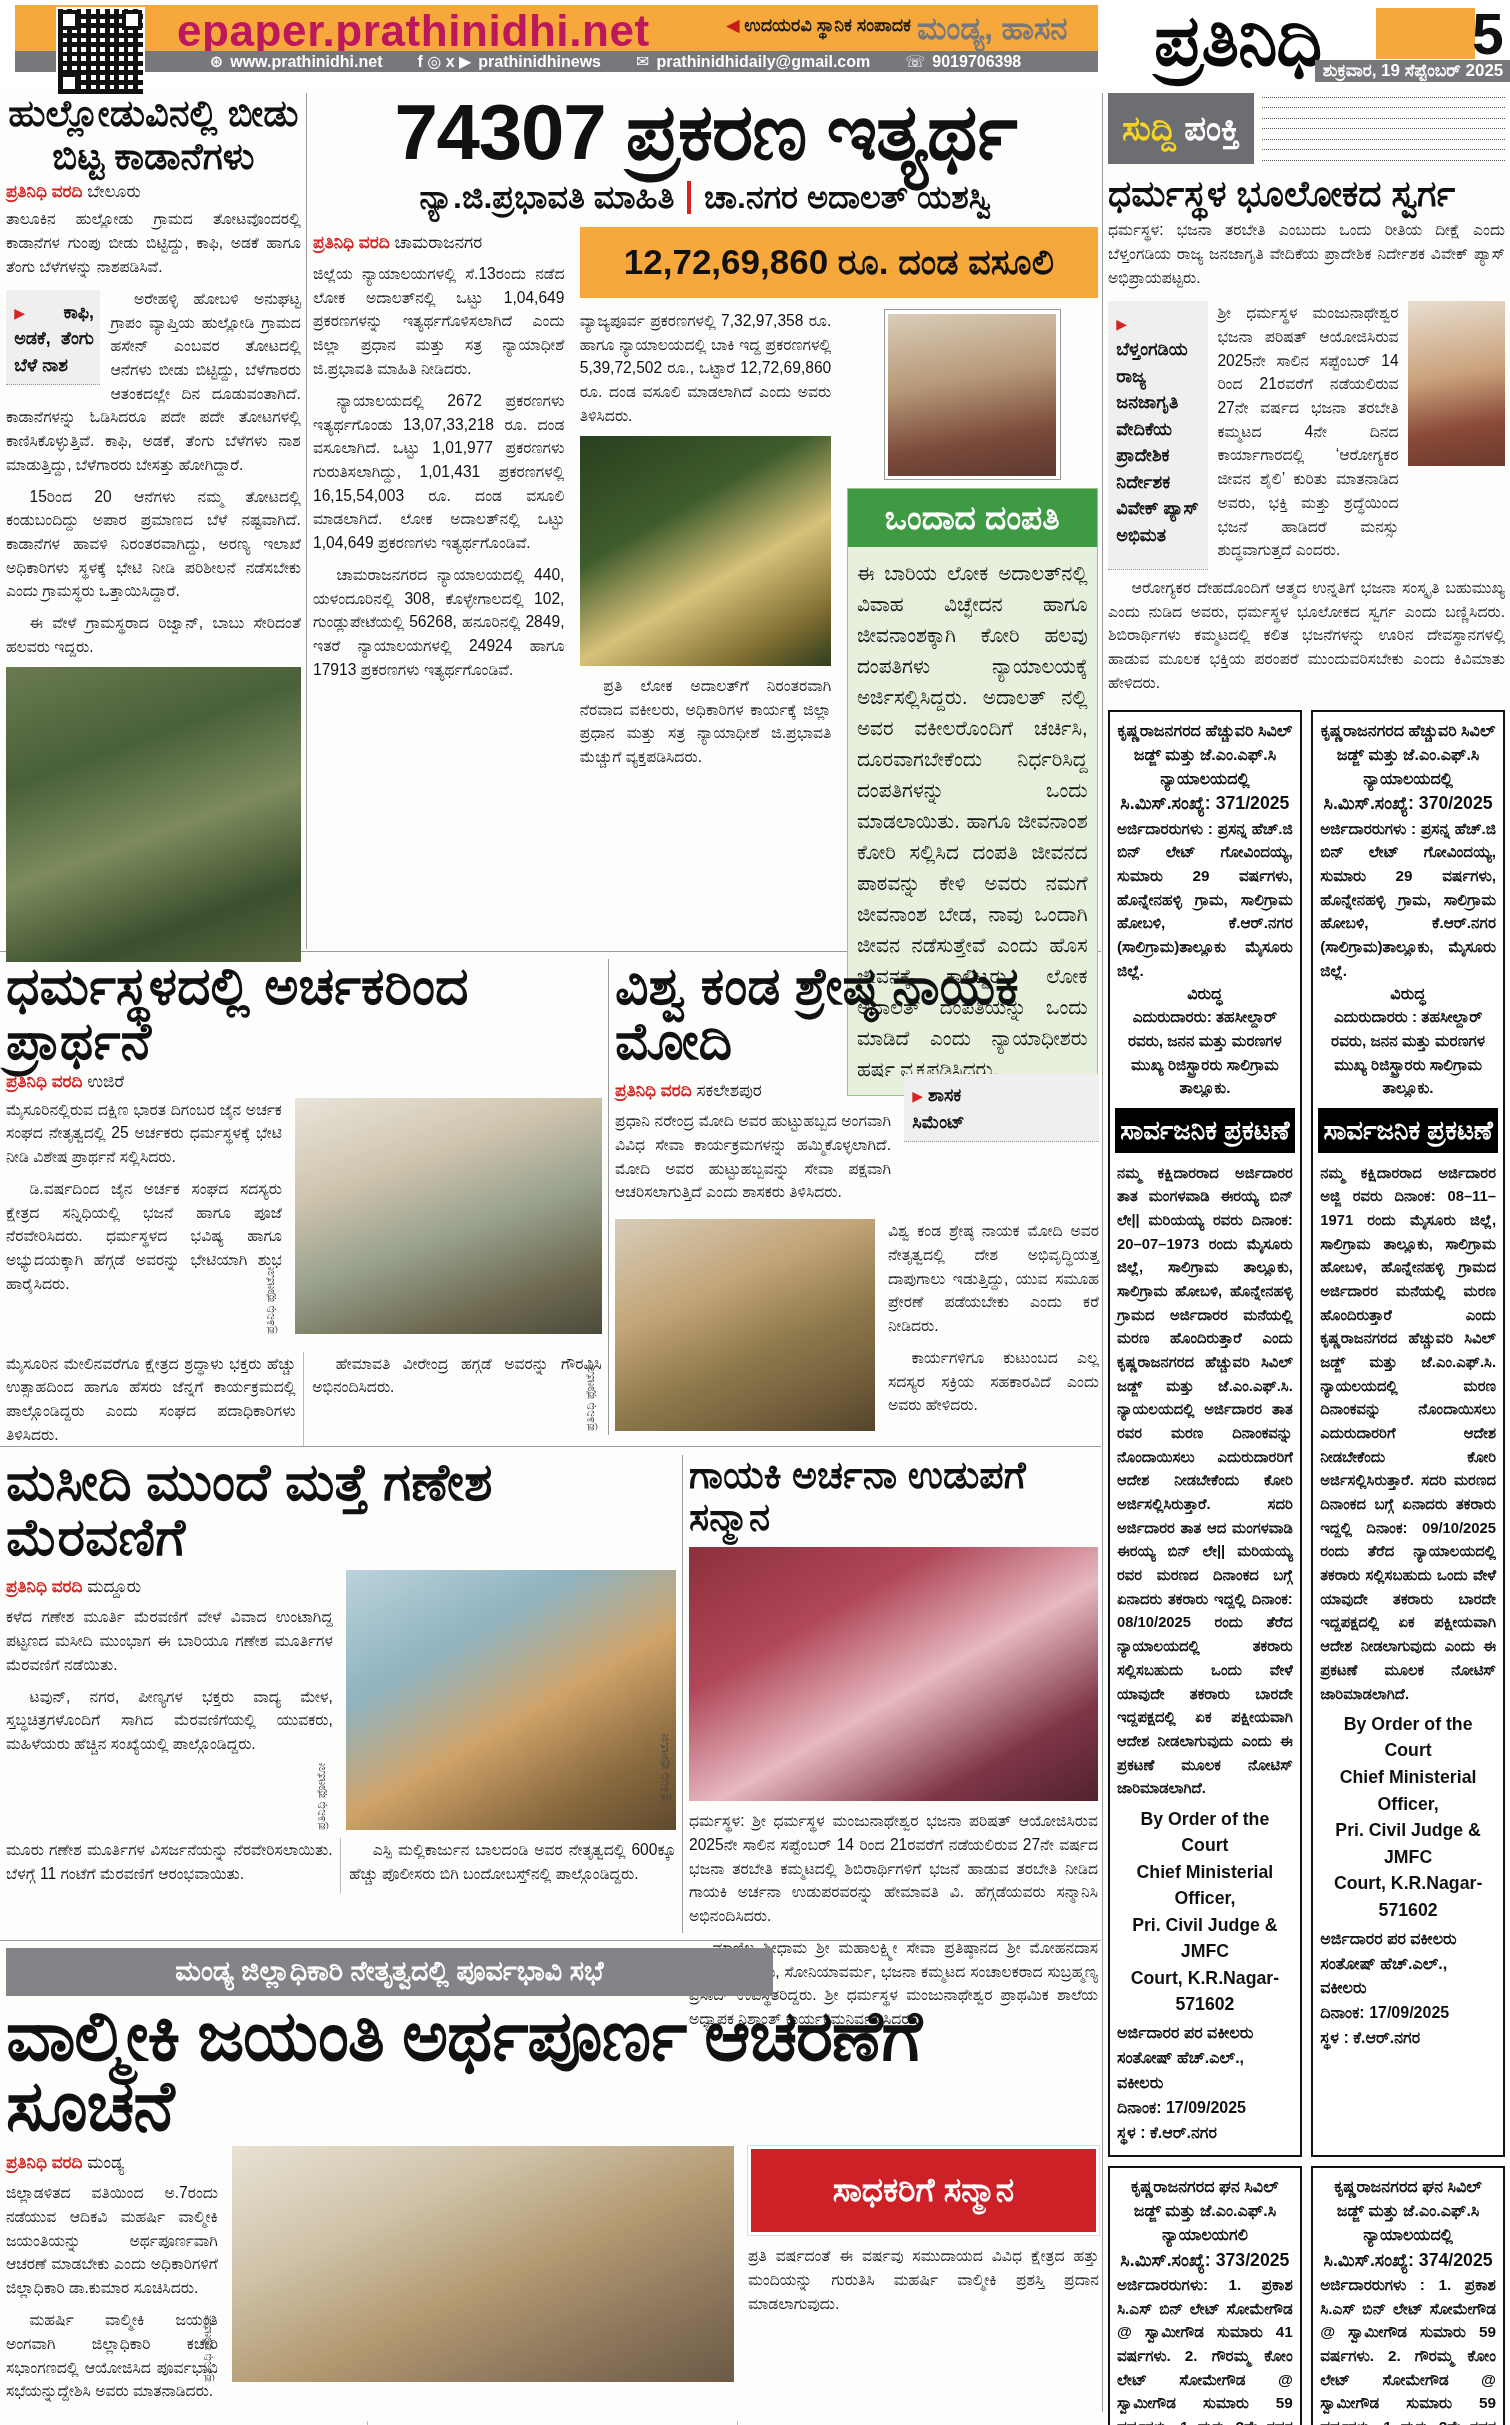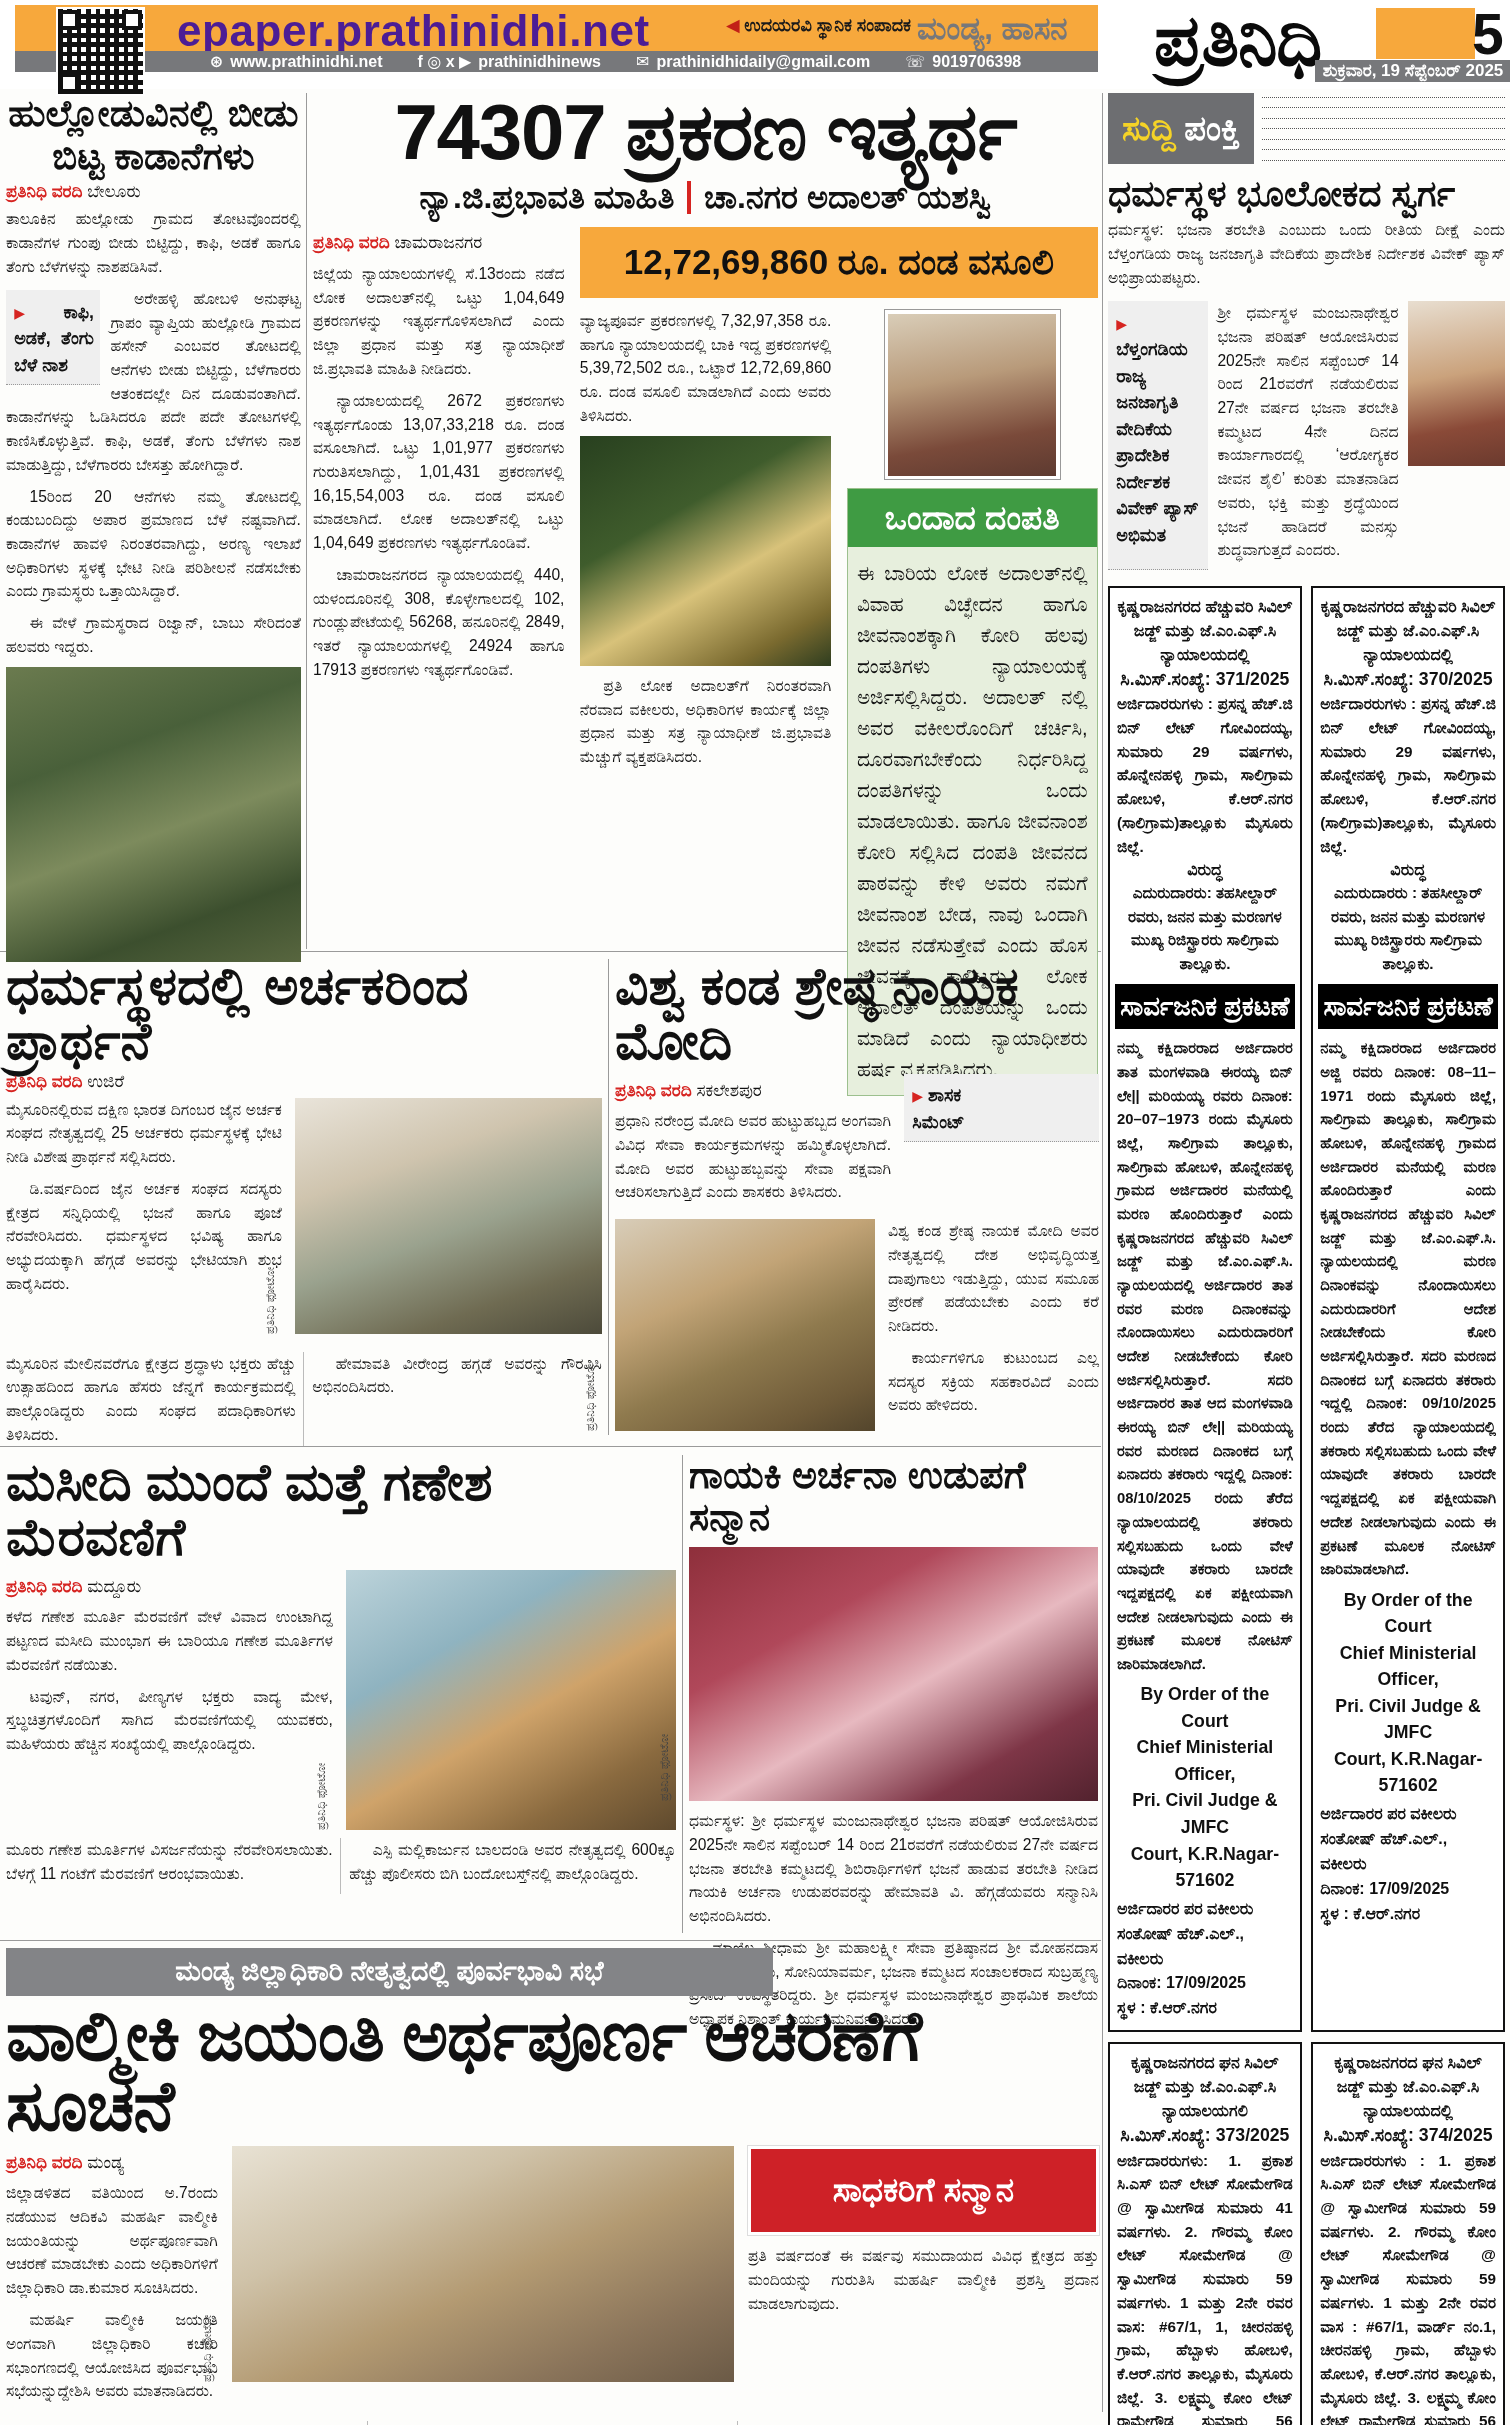--- a/index.html
+++ b/index.html
@@ -11,21 +11,21 @@
   .hdr-orange{position:absolute;left:14.8px;top:4.7px;width:1083px;height:46px;background:#f7a83c;}
   .hdr-grey{position:absolute;left:14.8px;top:51px;width:1083px;height:21px;background:#77787b;color:#fff;
             display:flex;align-items:center;gap:35px;padding-left:195px;font-size:16px;font-weight:bold;}
   .qr{position:absolute;left:56px;top:7px;width:89px;height:89px;background:#fff;border:2.4px solid #fff;z-index:3;}
   .qr-in{width:100%;height:100%;position:relative;
       background:
         repeating-linear-gradient(0deg,#111 0 4.7px,transparent 4.7px 9.4px),
         repeating-linear-gradient(90deg,#111 0 4.7px,#fff 4.7px 9.4px);}
   .qr-eye{position:absolute;width:20px;height:20px;border:4.1px solid #111;background:#fff;}
   .qr-eye.a{left:1.2px;top:1.2px}.qr-eye.b{right:1.2px;top:1.2px}.qr-eye.c{left:1.2px;bottom:1.2px}
-  .site-url{position:absolute;left:177px;top:5.9px;width:531px;height:44px;color:#4c1d95;
+  .site-url{position:absolute;left:177px;top:5.9px;width:531px;height:44px;color:#be185d;
             font-size:44px;font-weight:bold;letter-spacing:0.6px;}
   .tagline{position:absolute;left:726px;top:15.3px;font-size:17.7px;color:#1a1a1a;font-weight:bold;display:flex;align-items:center;gap:4.7px;}
   .tag-arrow{color:#c22017;font-size:17.7px;}
   .edition{position:absolute;left:917px;top:10.6px;font-size:31px;font-weight:bold;color:#77787b;}
   .masthead{position:absolute;left:1099px;top:0px;width:277px;height:83px;display:flex;align-items:center;justify-content:center;
             font-size:71px;font-weight:bold;color:#0a0a0a;letter-spacing:-1.2px;}
   .pg-orange{position:absolute;left:1376px;top:8.3px;width:99px;height:51px;background:#f7a83c;}
   .pg-num{position:absolute;left:1472px;top:1.2px;width:38px;height:59px;font-size:57px;font-weight:bold;color:#111;}
   .hdr-date{position:absolute;left:1315px;top:60px;width:196px;height:22.4px;background:#77787b;color:#fff;
             font-size:17px;font-weight:bold;display:flex;align-items:center;justify-content:center;}
@@ -255,20 +255,23 @@
     <div class="sidRow">
       <div class="pull">
         <span class="tri">▶</span>
         <span>ಬೆಳ್ತಂಗಡಿಯ ರಾಜ್ಯ ಜನಜಾಗೃತಿ ವೇದಿಕೆಯ ಪ್ರಾದೇಶಿಕ ನಿರ್ದೇಶಕ ವಿವೇಕ್ ಪ್ಯಾಸ್ ಅಭಿಮತ</span>
       </div>
       <div class="body-t" style="flex:1">
         <p class="noind">ಶ್ರೀ ಧರ್ಮಸ್ಥಳ ಮಂಜುನಾಥೇಶ್ವರ ಭಜನಾ ಪರಿಷತ್ ಆಯೋಜಿಸಿರುವ 2025ನೇ ಸಾಲಿನ ಸಪ್ಟೆಂಬರ್ 14 ರಿಂದ 21ರವರೆಗೆ ನಡೆಯಲಿರುವ 27ನೇ ವರ್ಷದ ಭಜನಾ ತರಬೇತಿ ಕಮ್ಮಟದ 4ನೇ ದಿನದ ಕಾರ್ಯಾಗಾರದಲ್ಲಿ ‘ಆರೋಗ್ಯಕರ ಜೀವನ ಶೈಲಿ’ ಕುರಿತು ಮಾತನಾಡಿದ ಅವರು, ಭಕ್ತಿ ಮತ್ತು ಶ್ರದ್ಧೆಯಿಂದ ಭಜನೆ ಹಾಡಿದರೆ ಮನಸ್ಸು ಶುದ್ಧವಾಗುತ್ತದೆ ಎಂದರು.</p>
       </div>
       <div class="photo photo-priest"></div>
     </div>
+    <div class="body-t" style="margin-top:5.9px">
+      <p>ಆರೋಗ್ಯಕರ ದೇಹದೊಂದಿಗೆ ಆತ್ಮದ ಉನ್ನತಿಗೆ ಭಜನಾ ಸಂಸ್ಕೃತಿ ಬಹುಮುಖ್ಯ ಎಂದು ನುಡಿದ ಅವರು, ಧರ್ಮಸ್ಥಳ ಭೂಲೋಕದ ಸ್ವರ್ಗ ಎಂದು ಬಣ್ಣಿಸಿದರು. ಶಿಬಿರಾರ್ಥಿಗಳು ಕಮ್ಮಟದಲ್ಲಿ ಕಲಿತ ಭಜನೆಗಳನ್ನು ಊರಿನ ದೇವಸ್ಥಾನಗಳಲ್ಲಿ ಹಾಡುವ ಮೂಲಕ ಭಕ್ತಿಯ ಪರಂಪರೆ ಮುಂದುವರಿಸಬೇಕು ಎಂದು ಕಿವಿಮಾತು ಹೇಳಿದರು.</p>
+    </div>
 
     <div class="notGrid">
 
       <div class="ncard">
         <div class="chdr">ಕೃಷ್ಣರಾಜನಗರದ ಹೆಚ್ಚುವರಿ ಸಿವಿಲ್ ಜಡ್ಜ್ ಮತ್ತು ಜೆ.ಎಂ.ಎಫ್.ಸಿ ನ್ಯಾಯಾಲಯದಲ್ಲಿ</div>
         <div class="case">ಸಿ.ಮಿಸ್.ಸಂಖ್ಯೆ: 371/2025</div>
         <div class="parties">ಅರ್ಜಿದಾರರುಗಳು : ಪ್ರಸನ್ನ ಹೆಚ್.ಜಿ ಬಿನ್ ಲೇಟ್ ಗೋವಿಂದಯ್ಯ, ಸುಮಾರು 29 ವರ್ಷಗಳು, ಹೊನ್ನೇನಹಳ್ಳಿ ಗ್ರಾಮ, ಸಾಲಿಗ್ರಾಮ ಹೋಬಳಿ, ಕೆ.ಆರ್.ನಗರ (ಸಾಲಿಗ್ರಾಮ)ತಾಲ್ಲೂಕು ಮೈಸೂರು ಜಿಲ್ಲೆ.</div>
         <div class="vs">ವಿರುದ್ಧ</div>
         <div class="resp">ಎದುರುದಾರರು: ತಹಸೀಲ್ದಾರ್ ರವರು, ಜನನ ಮತ್ತು ಮರಣಗಳ ಮುಖ್ಯ ರಿಜಿಸ್ಟ್ರಾರರು ಸಾಲಿಗ್ರಾಮ ತಾಲ್ಲೂಕು.</div>
         <div class="nban">ಸಾರ್ವಜನಿಕ ಪ್ರಕಟಣೆ</div>

